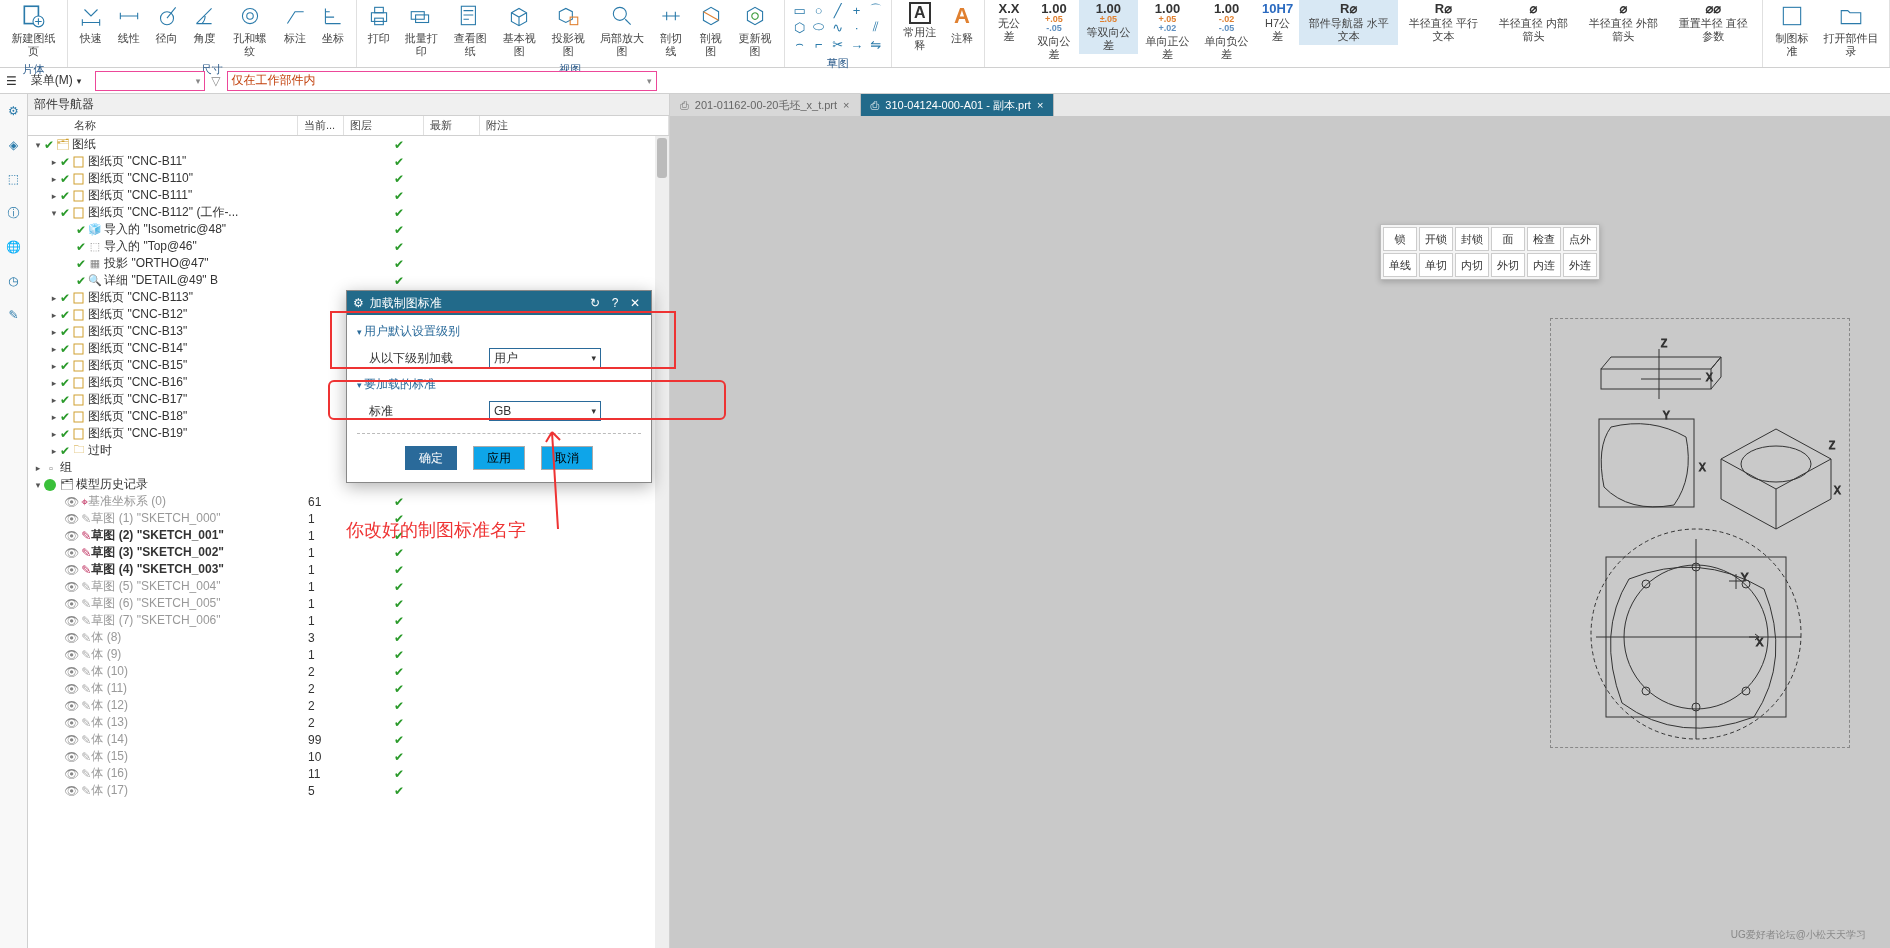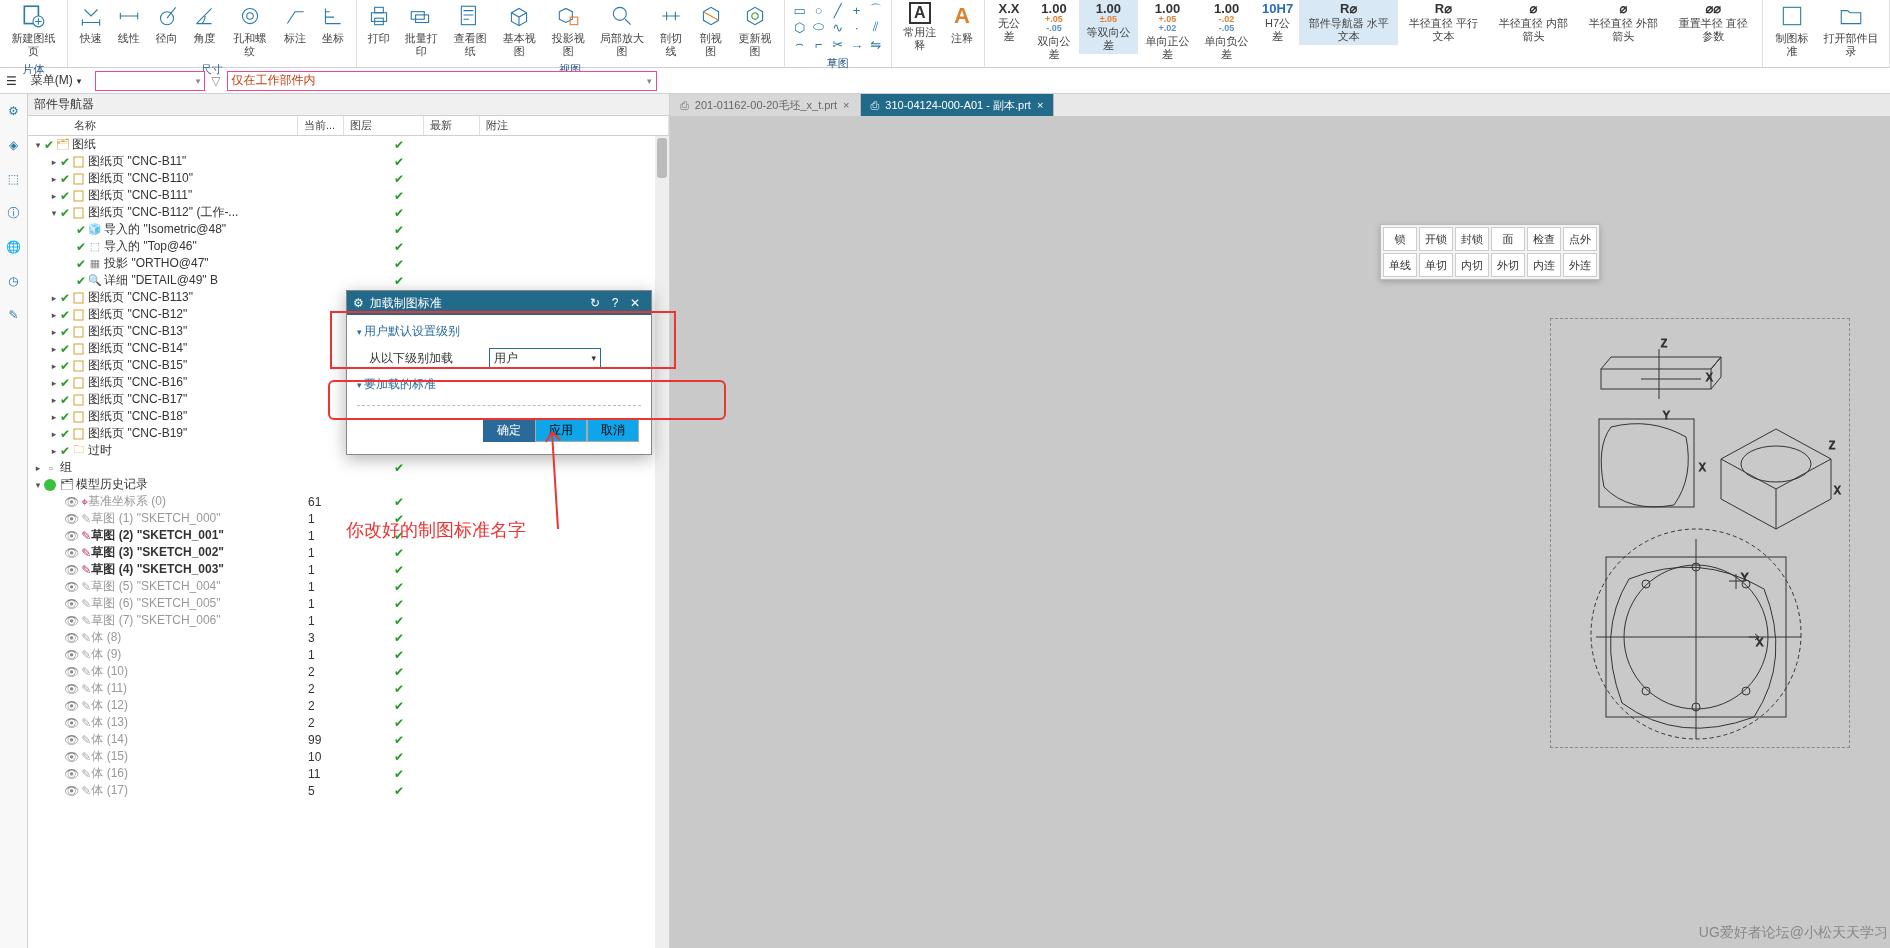--- a/index.html
+++ b/index.html
@@ -61,42 +61,42 @@
 .dlg-title .sp { flex: 1; }
 .dlg-title .tbtn { width: 20px; text-align: center; cursor: pointer; }
 .dlg-sec { padding: 4px 10px; }
 .sec-h { color: #2a6a9a; font-size: 12px; padding: 4px 0; cursor: pointer; }
 .sec-h::before { content: "▾ "; font-size: 9px; }
 .frow { display: flex; align-items: center; padding: 4px 0 4px 12px; }
 .frow label { width: 120px; font-size: 12px; }
 .frow .sel { flex: 0 0 112px; border: 1px solid #2a6a9a; height: 20px; display: flex; align-items: center; padding: 0 4px; position: relative; font-size: 12px; }
 .frow .sel::after { content: "▾"; position: absolute; right: 4px; font-size: 9px; }
 .dlg .divline { height: 1px; border-top: 1px dashed #bbb; margin: 4px 10px; }
-.dlg-btns { display: flex; justify-content: flex-end; padding: 8px 12px 12px; }
+.dlg-btns { display: flex; justify-content: center; gap: 16px; padding: 8px 12px 12px; }
 .dbtn { min-width: 52px; height: 24px; border: 1px solid #aaa; background: #0ea5e9; cursor: pointer; font-size: 12px; }
 .dbtn.pri { background: #2a6a9a; color: #fff; border-color: #2a6a9a; }
 
 .redbox1 { position: absolute; left: 302px; top: 217px; width: 346px; height: 58px; border: 2px solid #e33; z-index: 60; pointer-events: none; }
 .redbox2 { position: absolute; left: 300px; top: 286px; width: 398px; height: 40px; border: 2px solid #e33; z-index: 60; pointer-events: none; border-radius: 6px; }
 .redarrow { position: absolute; left: 490px; top: 330px; z-index: 60; pointer-events: none; }
 .redtxt { position: absolute; left: 318px; top: 424px; color: #e33; font-size: 18px; z-index: 60; pointer-events: none; }
 
 
 .canvas { flex: 1; background: #c9c9c9; position: relative; }
 .tabs { height: 22px; background: #e8e8e8; display: flex; align-items: flex-end; }
 .tab { height: 22px; padding: 0 10px; display: flex; align-items: center; gap: 6px; font-size: 11px; border-right: 1px solid #bbb; cursor: pointer; }
 .tab.inactive { background: #d8d8d8; color: #666; }
 .tab.active { background: #226a8a; color: #fff; }
 .tab .x { cursor: pointer; font-size: 11px; }
 
 .float-tb { position: absolute; left: 710px; top: 130px; background: #f4f4f4; border: 1px solid #bbb; box-shadow: 0 2px 6px rgba(0,0,0,0.2); padding: 2px; display: grid; grid-template-columns: repeat(6, 34px); gap: 2px; }
 .float-tb .fb { height: 24px; border: 1px solid #ccc; background: #fff; display: flex; align-items: center; justify-content: center; font-size: 11px; cursor: pointer; }
 
 .drawing { position: absolute; left: 880px; top: 224px; width: 300px; height: 430px; border: 1px dashed #888; background: transparent; }
-.watermark { position: absolute; right: 2px; bottom: 6px; color: #888; font-size: 14px; }
+.watermark { position: absolute; right: 24px; bottom: 6px; color: #888; font-size: 10px; }
 
 .scrollbar-v { position: absolute; right: 0; top: 0; width: 14px; height: 100%; background: #eee; }
 .scrollbar-v .thumb { position: absolute; left: 2px; top: 2px; width: 10px; height: 40px; background: #bbb; border-radius: 3px; }
 </style>
 </head>
 <body>
 
 <div class="ribbon">
   <div class="ribbon-group">
     <div class="rg-items">
@@ -833,20 +833,26 @@
       </div>
       <div class="dlg-sec">
         <div class="sec-h">用户默认设置级别</div>
         <div class="frow">
           <label>从以下级别加载</label>
           <div class="sel">
               <span>用户</span>
             </div>
         </div>
         <div class="sec-h">要加载的标准</div>
+        <div class="frow">
+          <label>标准</label>
+          <div class="sel">
+              <span>GB</span>
+            </div>
+        </div>
       </div>
       <div class="divline"></div>
       <div class="dlg-btns">
         <button class="dbtn pri">确定</button>
         <button class="dbtn">应用</button>
         <button class="dbtn">取消</button>
       </div>
     </div>
 
     <div class="redbox1"></div>

